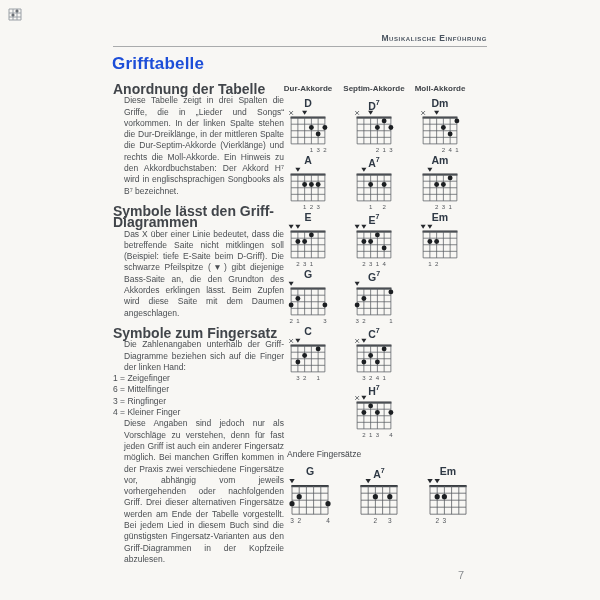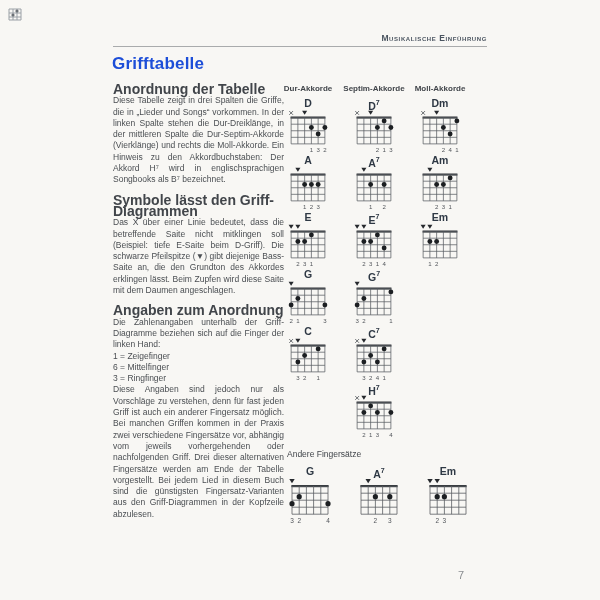--- a/index.html
+++ b/index.html
@@ -15,21 +15,21 @@
     font-size:8.5px;font-weight:bold;letter-spacing:.6px;
     font-variant:small-caps;color:#4b5560;
   }
   .head-rule{position:absolute;left:113px;top:46px;width:374px;height:1px;background:#a9abac;}
   .page-title{
     position:absolute;left:112px;top:54px;
     font-size:17px;font-weight:bold;color:#1d4ed8;letter-spacing:.2px;
   }
   .text-col{position:absolute;left:113px;top:84px;width:171px;}
   .sec-heading{font-size:14px;font-weight:bold;line-height:11.3px;color:#41454a;}
-  .sec-body{font-size:8.5px;line-height:11.3px;text-align:justify;margin:0 0 9px 0;}
+  .sec-body{font-size:8.5px;line-height:11.3px;text-align:justify;margin:0 0 9px 11px;}
   .sec-body.nomargin{margin-bottom:0;}
   .finger-list{font-size:8.5px;line-height:11.3px;}
   .chord-headers{position:absolute;left:275px;top:84px;display:flex;}
   .chord-headers span{width:66px;text-align:center;font-size:8px;font-weight:bold;color:#41454a;white-space:nowrap;}
   #chords-main{
     position:absolute;left:275px;top:97px;
     display:grid;grid-template-columns:66px 66px 66px;grid-auto-rows:57px;
   }
   .alt-heading{position:absolute;left:287px;top:449px;font-size:8.5px;font-weight:normal;color:#41454a;}
   #chords-alt{
@@ -65,26 +65,27 @@
 <div class="head-rule"></div>
 <div class="page-title">Grifftabelle</div>
 
 <div class="text-col">
   <div class="sec-heading">Anordnung der Tabelle</div>
   <p class="sec-body">Diese Tabelle zeigt in drei Spalten die Griffe, die in „Lieder und Songs“ vorkommen. In der linken Spalte stehen die Dur-Dreiklänge, in der mittleren Spalte die Dur-Septim-Akkorde (Vierklänge) und rechts die Moll-Akkorde. Ein Hinweis zu den Akkordbuchstaben: Der Akkord H⁷ wird in englischsprachigen Songbooks als B⁷ bezeichnet.</p>
 
   <div class="sec-heading">Symbole lässt den Griff-Diagrammen</div>
   <p class="sec-body">Das X über einer Linie bedeutet, dass die betreffende Saite nicht mitklingen soll (Beispiel: tiefe E-Saite beim D-Griff). Die schwarze Pfeilspitze (▼) gibt diejenige Bass-Saite an, die den Grundton des Akkordes erklingen lässt. Beim Zupfen wird diese Saite mit dem Daumen angeschlagen.</p>
 
-  <div class="sec-heading">Angaben zum Anordnung</div>
+  <div class="sec-heading">Symbole zum Fingersatz</div>
   <p class="sec-body nomargin">Die Zahlenangaben unterhalb der Griff-Diagramme beziehen sich auf die Finger der linken Hand:</p>
   <div class="finger-list">
     <div>1 = Zeigefinger</div>
     <div>6 = Mittelfinger</div>
     <div>3 = Ringfinger</div>
+    <div>4 = Kleiner Finger</div>
   </div>
   <p class="sec-body nomargin">Diese Angaben sind jedoch nur als Vorschläge zu verstehen, denn für fast jeden Griff ist auch ein anderer Fingersatz möglich. Bei manchen Griffen kommen in der Praxis zwei verschiedene Fingersätze vor, abhängig vom jeweils vorhergehenden oder nachfolgenden Griff. Drei dieser alternativen Fingersätze werden am Ende der Tabelle vorgestellt. Bei jedem Lied in diesem Buch sind die günstigsten Fingersatz-Varianten aus den Griff-Diagrammen in der Kopfzeile abzulesen.</p>
 </div>
 
 <div class="chord-headers">
   <span>Dur-Akkorde</span>
   <span>Septim-Akkorde</span>
   <span>Moll-Akkorde</span>
 </div>
 

